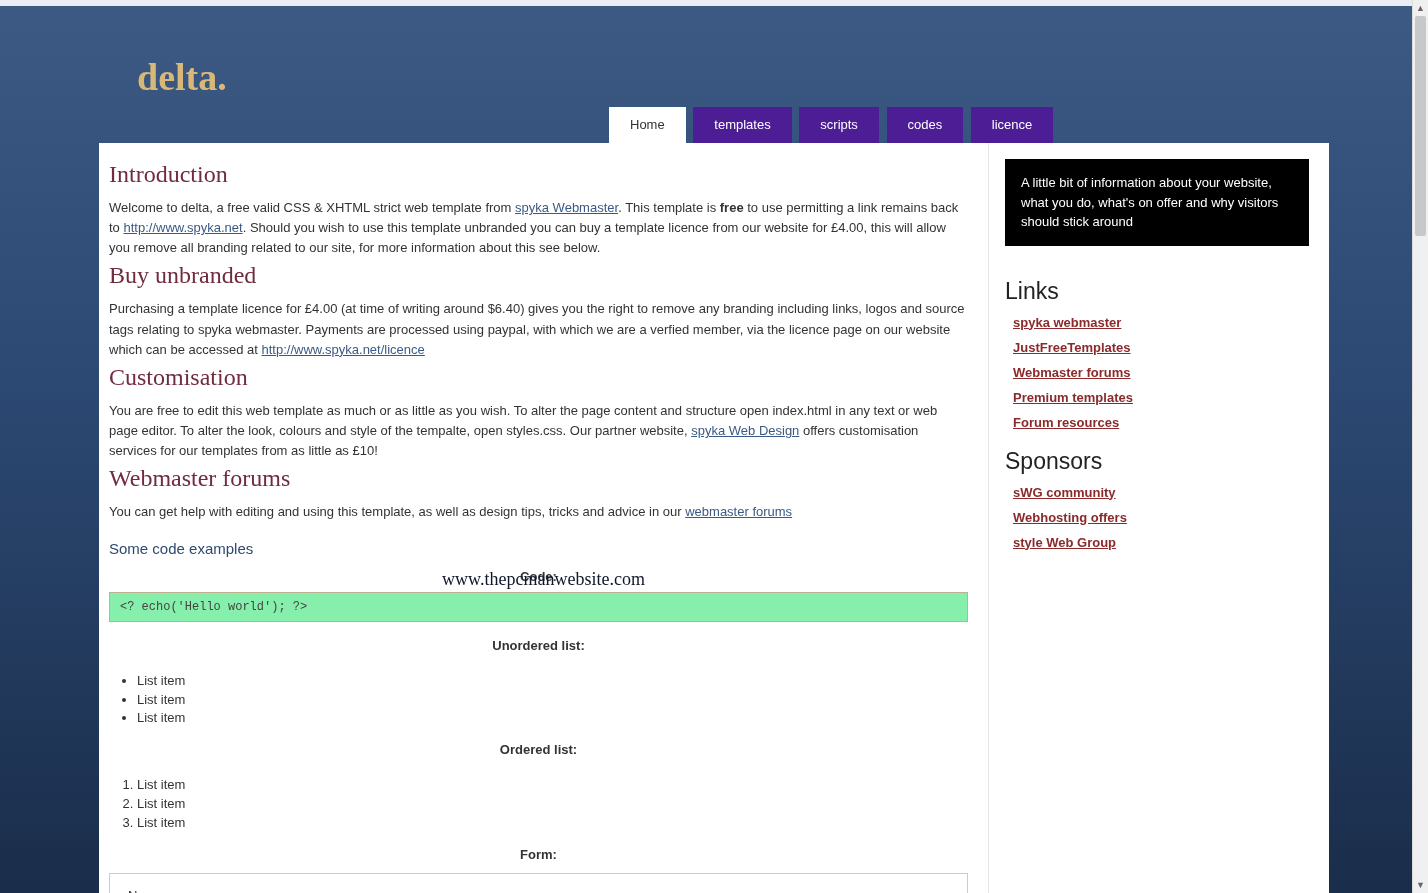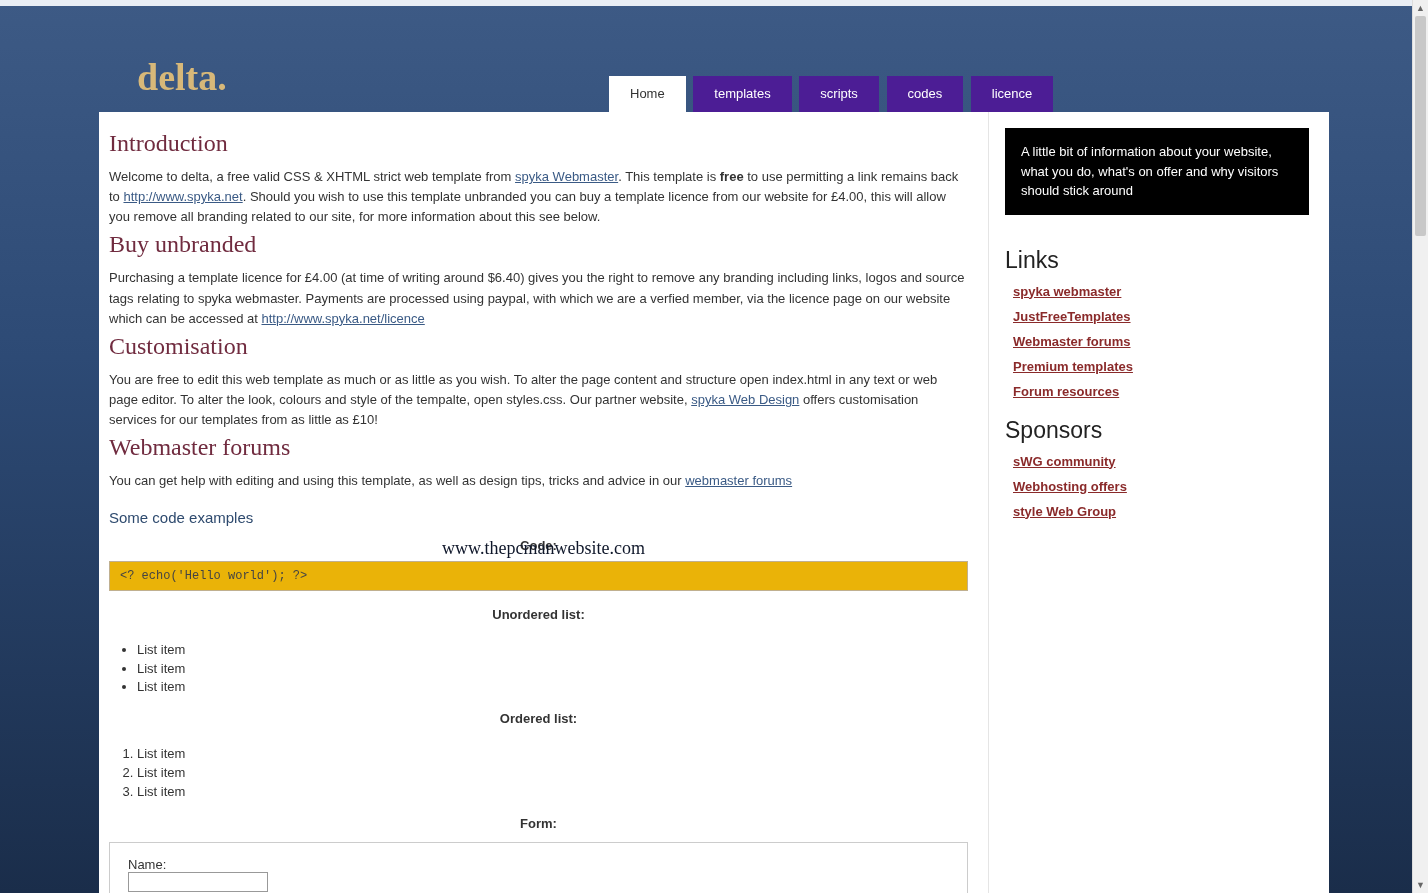--- a/index.html
+++ b/index.html
@@ -8,21 +8,21 @@
   font-size:13px;
   background: linear-gradient(to bottom, #3d5a85 0%, #2d4a75 40%, #1a2d4a 100%);
   background-attachment: fixed;
   min-height:893px;
 }
 .page {
   width:1230px;
   margin:0 auto;
 }
 .header {
-  height:112px;
+  height:143px;
   position:relative;
 }
 .logo {
   font-family: Georgia, 'Times New Roman', serif;
   color:#d7b879;
   font-size:38px;
   font-weight:bold;
   padding:55px 0 0 38px;
 }
 .nav {
@@ -67,21 +67,21 @@
 }
 .main p {
   color:#333;
   line-height:1.55;
   margin-bottom:4px;
 }
 .main a { color:#3a5a85; text-decoration:underline; }
 h4 { color:#2e4a6e; font-weight:normal; font-size:15px; margin:18px 0 10px 0; }
 .label { font-weight:bold; margin:10px 0 8px 0; color:#111;text-align:center; }
 .codeblock {
-  background:#eab308;
+  background:#86efac;
   border:1px solid #c0b090;
   padding:7px 10px;
   font-family:'Courier New',monospace;
   font-size:12px;
   color:#444;
   margin-bottom:14px;
 }
 ul.bul, ol.num { margin:16px 0 12px 28px; color:#333; }
 ul.bul li, ol.num li { line-height:1.45; }
 .formbox {

